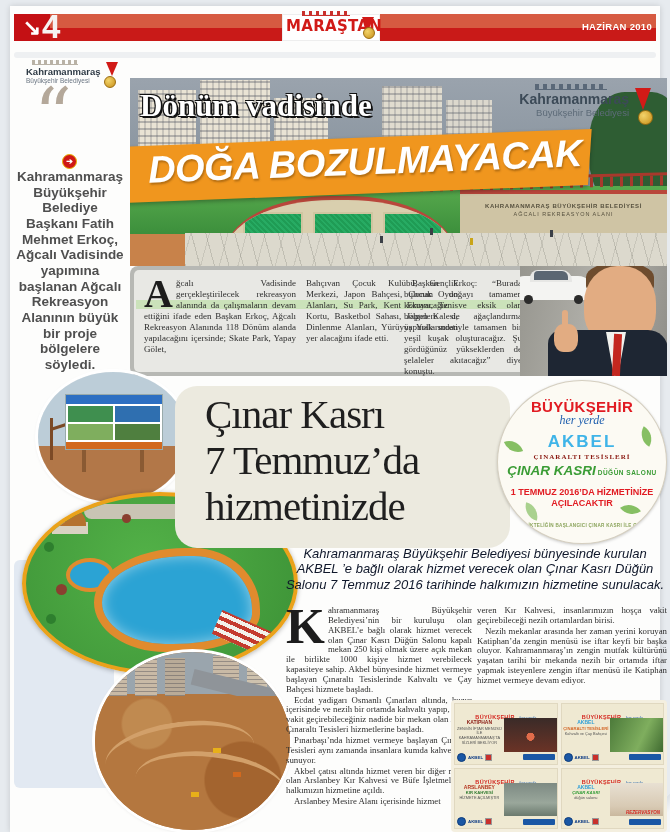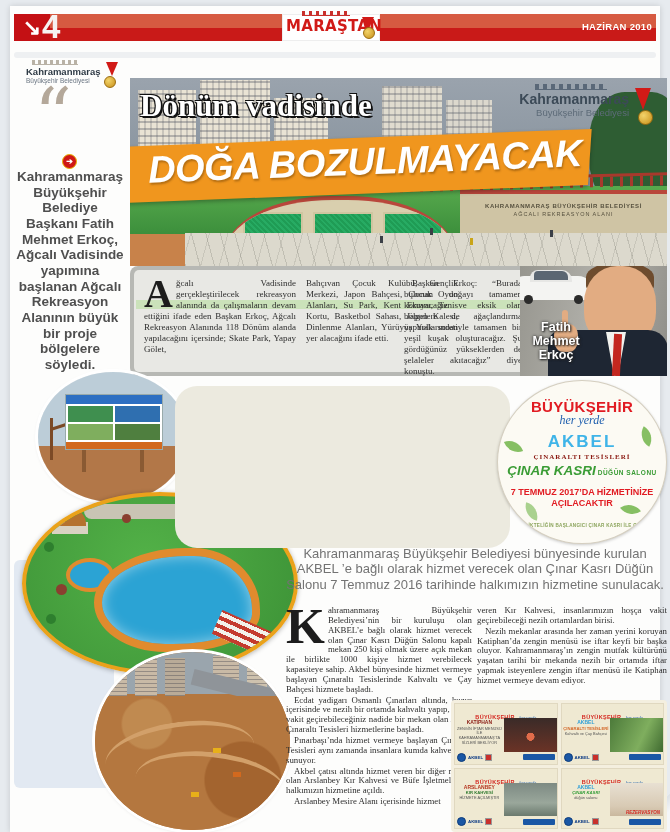--- a/index.html
+++ b/index.html
@@ -144,21 +144,21 @@
                  radial-gradient(circle at 70% 60%,#a3642f 20%,transparent 21%),#b4773f;}
   .c3-track{border-top:5px solid #d2a06a;border-radius:50%;}
   .truck{width:8px;height:5px;}
 
   .blue-panel{left:14px;top:560px;width:100px;height:228px;background:#e2e9f2;border-radius:6px;}
 
   
   .beige-panel{left:175px;top:386px;width:335px;height:162px;background:#eceadf;border-radius:22px;}
   .a2-headline{left:205px;top:392px;font-family:"Liberation Serif",serif;font-size:41px;color:#1f1f1f;
       line-height:1.12;letter-spacing:-1px;}
-  .a2-intro{left:283px;top:546px;width:384px;text-align:center;font-size:13px;color:#737373;line-height:1.18;}
+  .a2-intro{left:283px;top:546px;width:384px;text-align:center;font-size:13px;color:#0f172a;line-height:1.18;font-style:italic;}
   .a2col{font-family:"Liberation Serif",serif;font-size:8.8px;line-height:1.12;color:#2e2e2e;text-align:justify;}
   .a2col p{margin:0 0 1px 0;}
   .a2col p.ind{text-indent:8px;}
   .dropcap2{float:left;font-family:"Liberation Serif",serif;font-weight:bold;color:#1d1d1d;
       font-size:50px;line-height:.8;padding-right:3px;}
 
   
   .circle-ad{left:497px;top:380px;width:168px;height:162px;border-radius:50%;background:#fcfaf3;
       border:1px solid #d5cfc0;box-shadow:0 1px 3px rgba(0,0,0,.2);overflow:hidden;text-align:center;}
   .ca-brand{margin-top:17px;font-size:15px;font-weight:900;color:#e11b22;letter-spacing:.3px;}
@@ -276,25 +276,20 @@
     <div class="abs car-win"></div>
     <div class="abs wheel" style="left:4px;"></div>
     <div class="abs wheel" style="left:54px;"></div>
     <div class="abs hair"></div>
     <div class="abs head"></div>
     <div class="abs suit"></div>
     <div class="abs shirt"></div>
     <div class="abs tie"></div>
     <div class="abs finger"></div>
     <div class="abs hand"></div>
-    <div class="abs photo-cap">
-      <div>Fatih</div>
-      <div>Mehmet</div>
-      <div>Erkoç</div>
-    </div>
   </div>
 
   <div class="abs blue-panel"></div>
 
   <div class="abs circle1">
     <div class="abs crane"></div>
     <div class="abs crane2"></div>
     <div class="abs bb-leg" style="left:44px;"></div>
     <div class="abs bb-leg" style="left:102px;"></div>
     <div class="abs bb">
@@ -335,33 +330,38 @@
     <div class="abs c3-road"></div>
     <div class="abs c3-dirt"></div>
     <div class="abs c3-track" style="left:10px;top:70px;width:150px;height:60px;transform:rotate(-8deg);"></div>
     <div class="abs c3-track" style="left:40px;top:100px;width:150px;height:60px;transform:rotate(6deg);"></div>
     <div class="abs truck" style="left:118px;top:96px;background:#e8b019;"></div>
     <div class="abs truck" style="left:138px;top:120px;background:#d2691e;"></div>
     <div class="abs truck" style="left:96px;top:140px;background:#e8b019;"></div>
   </div>
 
   <div class="abs beige-panel"></div>
+  <div class="abs a2-headline">
+    <div>Çınar Kasrı</div>
+    <div>7 Temmuz’da</div>
+    <div>hizmetinizde</div>
+  </div>
 
   <div class="abs circle-ad">
     <div class="abs leaf" style="left:8px;top:58px;transform:rotate(-20deg);"></div>
     <div class="abs leaf" style="right:12px;top:48px;transform:rotate(30deg);"></div>
     <div class="abs leaf" style="left:26px;bottom:24px;transform:rotate(15deg);opacity:.7;"></div>
     <div class="abs leaf" style="right:28px;bottom:26px;transform:rotate(-35deg);"></div>
     <div class="ca-brand">BÜYÜKŞEHİR</div>
     <div class="ca-sub">her yerde</div>
     <div class="ca-org">AKBEL</div>
     <div class="ca-orgsub">ÇINARALTI TESİSLERİ</div>
     <div><span class="ca-venue">ÇINAR KASRI</span><span class="ca-venuesub">DÜĞÜN SALONU</span></div>
     <div class="ca-ann">
-      <div>7 TEMMUZ 2017’DA HİZMETİNİZE</div>
+      <div>1 TEMMUZ 2016’DA HİZMETİNİZE</div>
       <div>AÇILACAKTIR</div>
     </div>
     <div class="ca-slogan">BİRLİKTELİĞİN BAŞLANGICI ÇINAR KASRI İLE OLUR</div>
   </div>
 
   <div class="abs a2-intro">Kahramanmaraş Büyükşehir Belediyesi bünyesinde kurulan AKBEL ’e bağlı olarak hizmet verecek olan Çınar Kasrı Düğün Salonu 7 Temmuz 2016 tarihinde halkımızın hizmetine sunulacak.</div>
 
   <div class="abs a2col" style="left:286px;top:606px;width:186px;">
     <p><span class="dropcap2">K</span><span>ahramanmaraş Büyükşehir Belediyesi’nin bir kuruluşu olan AKBEL’e bağlı olarak hizmet verecek olan Çınar Kasrı Düğün Salonu kapalı mekan 250 kişi olmak üzere açık mekan ile birlikte 1000 kişiye hizmet verebilecek kapasiteye sahip. Akbel bünyesinde hizmet vermeye başlayan Çınaraltı Tesislerinde Kahvaltı ve Çay Bahçesi hizmete başladı.</span></p>
     <p class="ind">Ecdat yadigarı Osmanlı Çınarları altında, huzur içerisinde ve nezih bir ortamda kahvaltı yapıp, hoşça vakit geçirebileceğiniz nadide bir mekan olan Akbel Çınaraltı Tesisleri hizmetlerine başladı.</p>

